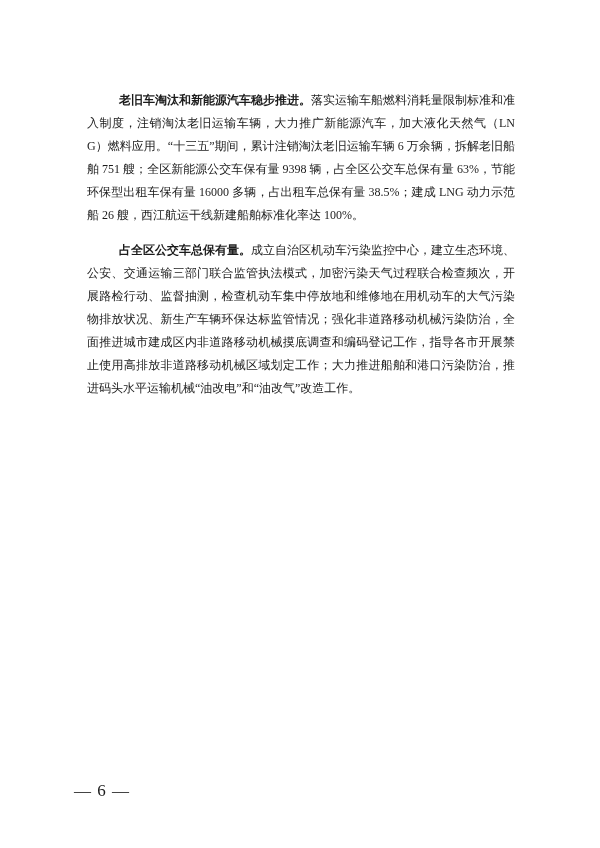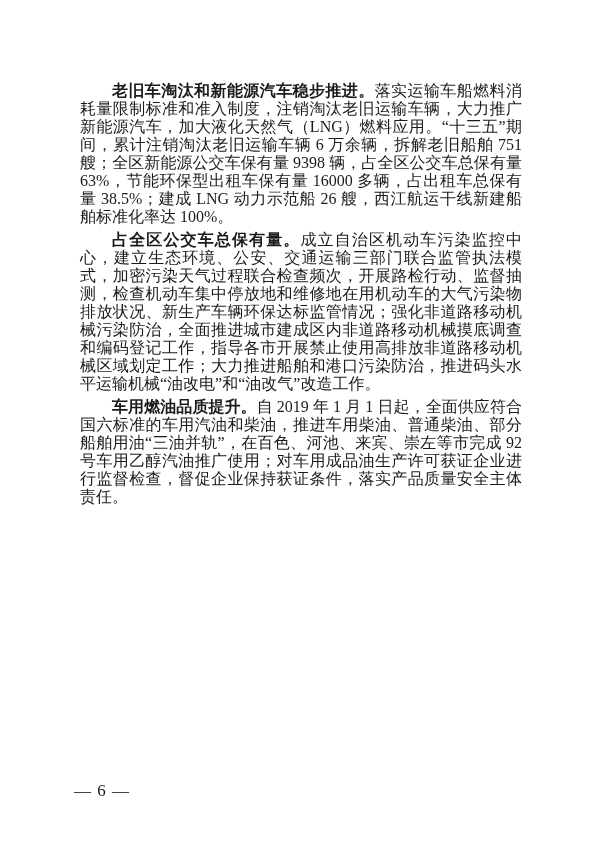--- a/index.html
+++ b/index.html
@@ -20,23 +20,23 @@
     color: #1b1b1b;
     font-family: "Liberation Serif", "DejaVu Serif", serif;
   }
   .content {
     position: absolute;
     left: 75px;
     top: 77px;
     width: 452px;
   }
   .para {
-    margin: 5px;
-    font-size: 16px;
-    line-height: 18px;
+    margin: 12px;
+    font-size: 12px;
+    line-height: 23px;
     text-align: justify;
     text-justify: inter-ideograph;
     text-indent: 32px;
     word-break: break-all;
   }
   .para .lead {
     font-weight: 700;
   }
   .pageno {
     position: absolute;
@@ -48,16 +48,15 @@
     letter-spacing: 1px;
   }
 </style>
 </head>
 <body>
 
 <div class="page">
   <div class="content">
     <p class="para"><span class="lead">老旧车淘汰和新能源汽车稳步推进。</span><span>落实运输车船燃料消耗量限制标准和准入制度，注销淘汰老旧运输车辆，大力推广新能源汽车，加大液化天然气（LNG）燃料应用。“十三五”期间，累计注销淘汰老旧运输车辆 6 万余辆，拆解老旧船舶 751 艘；全区新能源公交车保有量 9398 辆，占全区公交车总保有量 63%，节能环保型出租车保有量 16000 多辆，占出租车总保有量 38.5%；建成 LNG 动力示范船 26 艘，西江航运干线新建船舶标准化率达 100%。</span></p>
     <p class="para"><span class="lead">占全区公交车总保有量。</span><span>成立自治区机动车污染监控中心，建立生态环境、公安、交通运输三部门联合监管执法模式，加密污染天气过程联合检查频次，开展路检行动、监督抽测，检查机动车集中停放地和维修地在用机动车的大气污染物排放状况、新生产车辆环保达标监管情况；强化非道路移动机械污染防治，全面推进城市建成区内非道路移动机械摸底调查和编码登记工作，指导各市开展禁止使用高排放非道路移动机械区域划定工作；大力推进船舶和港口污染防治，推进码头水平运输机械“油改电”和“油改气”改造工作。</span></p>
-    <p class="para"><span class="lead">车用燃油品质提升。</span><span>自 2019 年 1 月 1 日起，全面供应符合国六标准的车用汽油和柴油，推进车用柴油、普通柴油、部分船舶用油“三油并轨”，在百色、河池、来宾、崇左等市完成 92 号车用乙醇汽油推广使用；对车用成品油生产许可获证企业进行监督检查，督促企业保持获证条件，落实产品质量安全主体责任。</span></p>
   </div>
   <div class="pageno">— 6 —</div>
 </div>
 
 </body></html>

